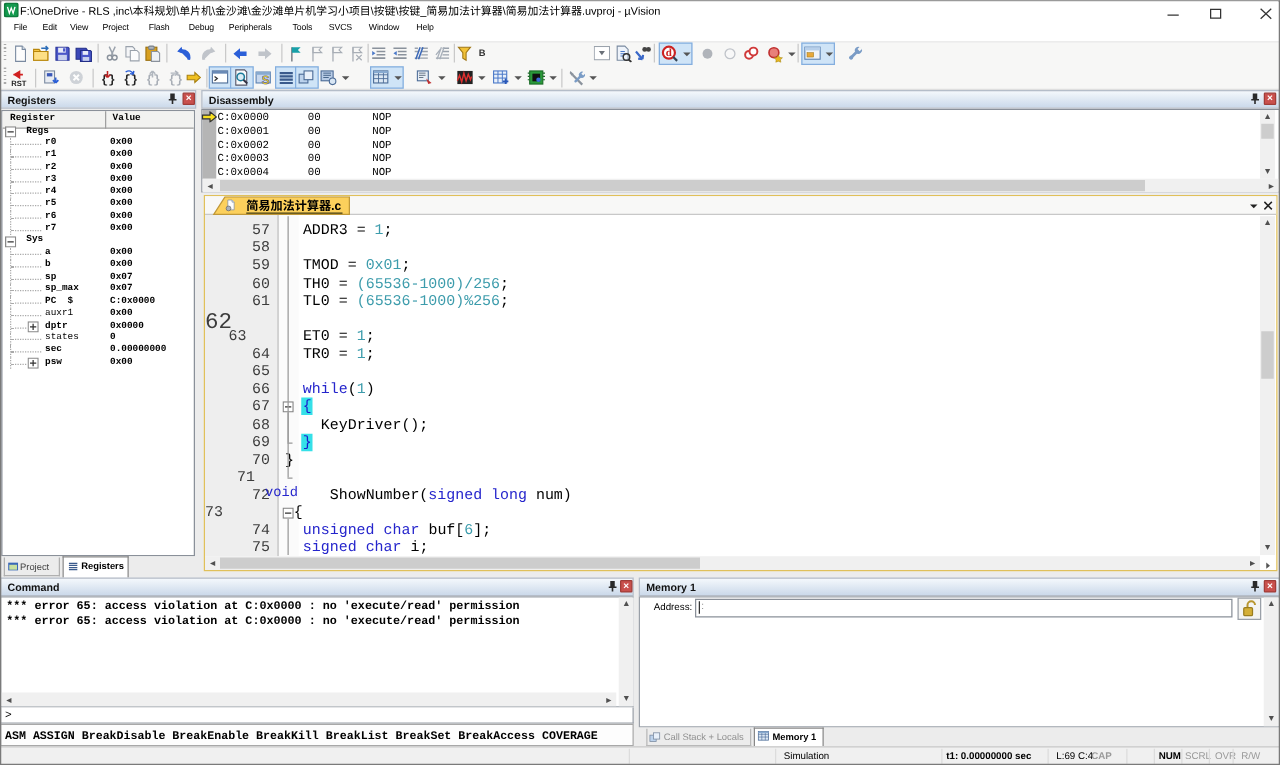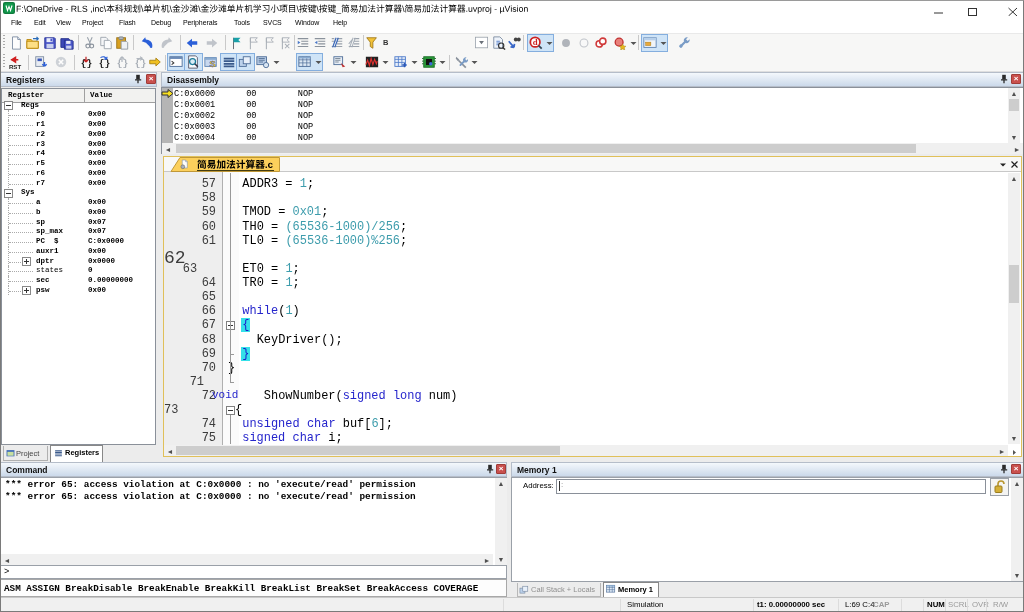--- a/index.html
+++ b/index.html
@@ -399,21 +399,21 @@
 <div class="abs" style="left:8px;top:227.2px;width:1px;height:9.7px;border-left:1px dotted #aaa"></div>
 <div class="abs" style="left:9px;top:232.2px;width:24px;height:1px;border-top:1px dotted #aaa"></div>
 <div class="abs mono" style="left:36px;top:227.2px;font-size:7.5px;font-weight:bold;color:#000">sp_max</div>
 <div class="abs mono" style="left:88px;top:227.2px;font-size:7.5px;font-weight:bold;color:#000">0x07</div>
 <div class="abs" style="left:8px;top:237.0px;width:1px;height:9.7px;border-left:1px dotted #aaa"></div>
 <div class="abs" style="left:9px;top:242.0px;width:24px;height:1px;border-top:1px dotted #aaa"></div>
 <div class="abs mono" style="left:36px;top:237.0px;font-size:7.5px;font-weight:bold;color:#000">PC &nbsp;$</div>
 <div class="abs mono" style="left:88px;top:237.0px;font-size:7.5px;font-weight:bold;color:#000">C:0x0000</div>
 <div class="abs" style="left:8px;top:246.8px;width:1px;height:9.7px;border-left:1px dotted #aaa"></div>
 <div class="abs" style="left:9px;top:251.8px;width:24px;height:1px;border-top:1px dotted #aaa"></div>
-<div class="abs mono" style="left:36px;top:246.8px;font-size:7.5px;font-weight:bold;color:#000">auxr1</div>
+<div class="abs mono" style="left:36px;top:246.8px;font-size:7.5px;font-weight:normal;color:#000">auxr1</div>
 <div class="abs mono" style="left:88px;top:246.8px;font-size:7.5px;font-weight:bold;color:#000">0x00</div>
 <div class="abs" style="left:8px;top:256.5px;width:1px;height:9.7px;border-left:1px dotted #aaa"></div>
 <div class="abs" style="left:9px;top:261.5px;width:12px;height:1px;border-top:1px dotted #aaa"></div>
 <svg class="abs" style="left:22px;top:257.0px" width="9" height="9" viewBox="0 0 9 9">
     <rect x="0.5" y="0.5" width="8" height="8" fill="#fff" stroke="#888"></rect>
     <path d="M2 4.5h5M4.5 2v5" stroke="#333" stroke-width="1"></path>
   </svg>
 <div class="abs mono" style="left:36px;top:256.5px;font-size:7.5px;font-weight:bold;color:#000">dptr</div>
 <div class="abs mono" style="left:88px;top:256.5px;font-size:7.5px;font-weight:bold;color:#000">0x0000</div>
 <div class="abs" style="left:8px;top:266.2px;width:1px;height:9.7px;border-left:1px dotted #aaa"></div>

